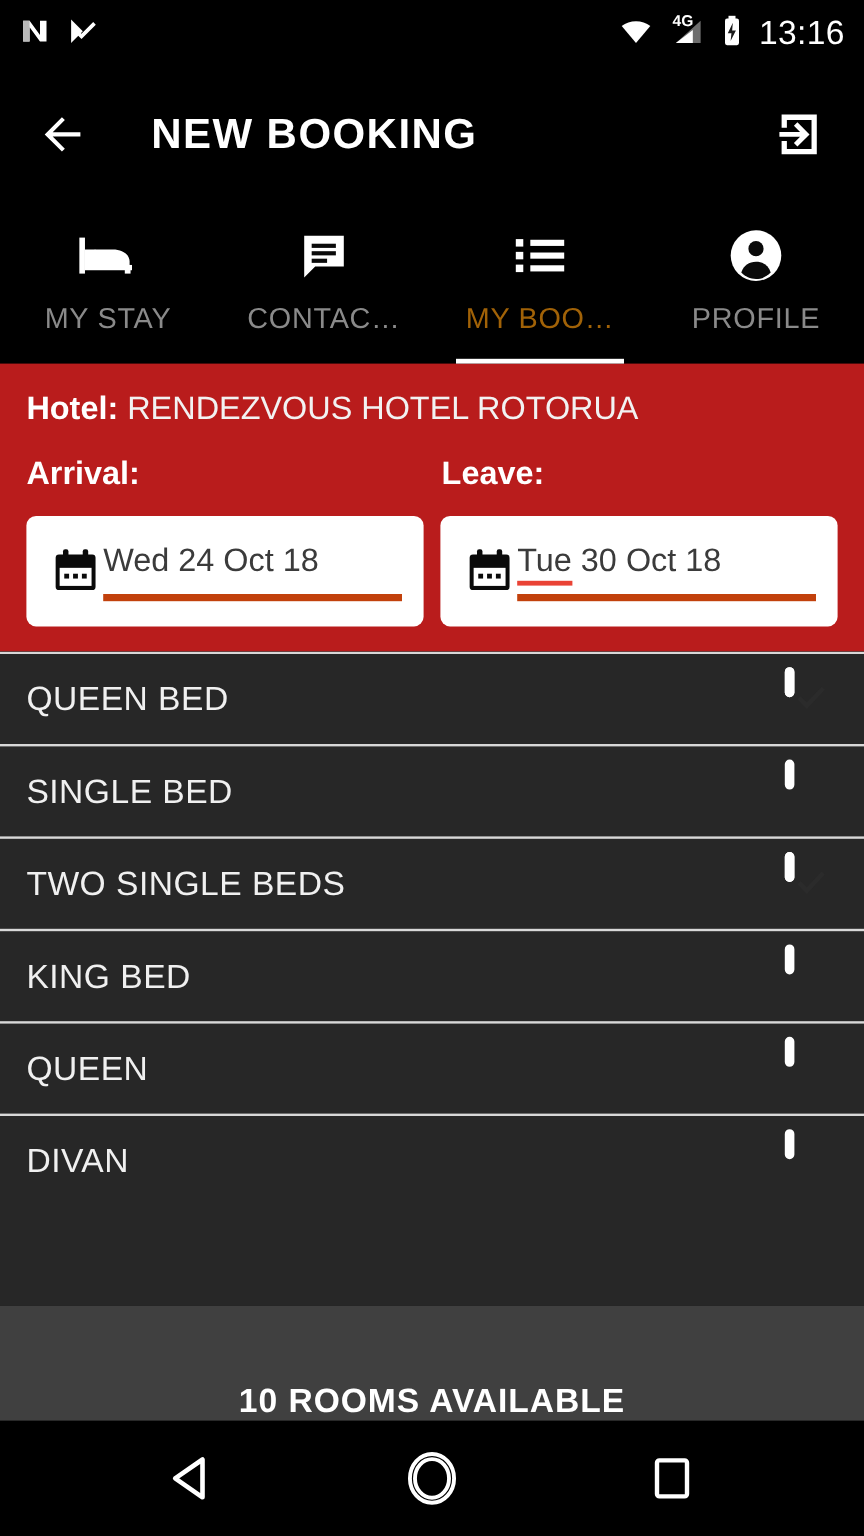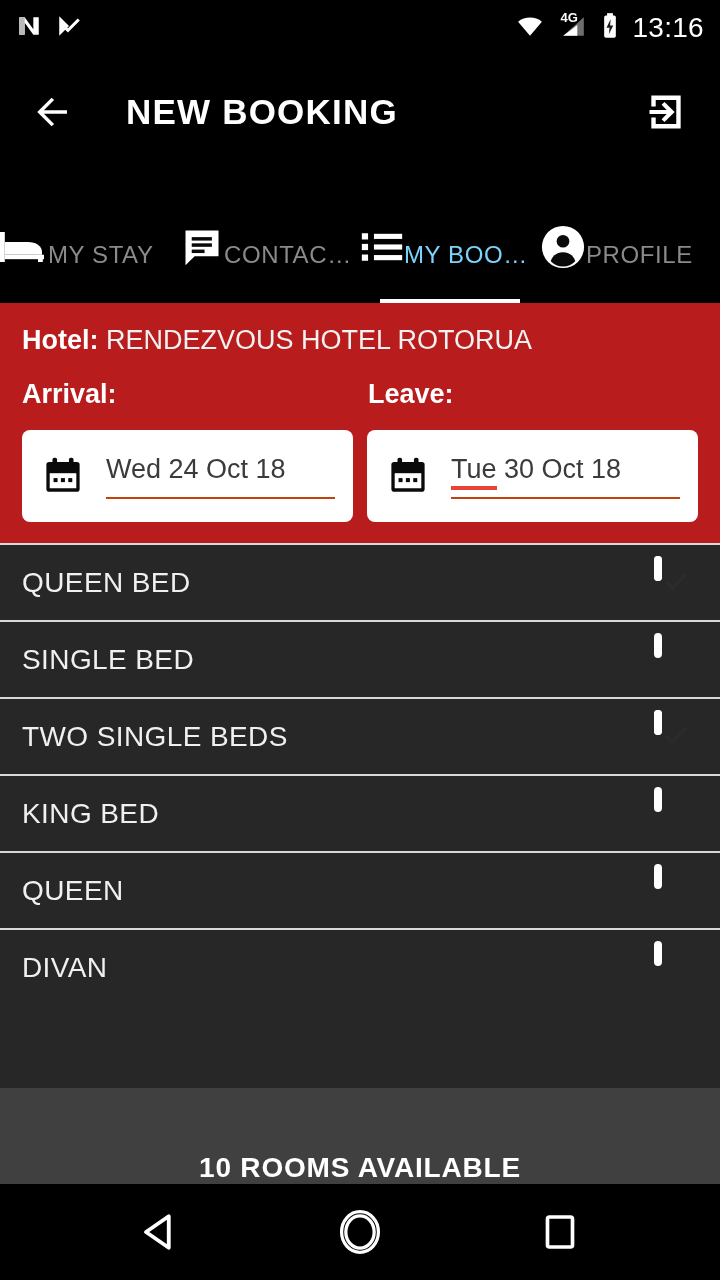--- a/index.html
+++ b/index.html
@@ -31,30 +31,30 @@
     margin-left:50px;
   }
   .exit-btn { margin-left:auto; width:48px; height:48px; display:flex; align-items:center; justify-content:center; cursor:pointer; }
 
   
   .tab-bar {
     height:135px; background:#000; display:flex; flex:0 0 135px;
     align-items:flex-start;
   }
   .tab {
-    flex:1; height:135px; display:flex; flex-direction:row;
+    flex:1; height:135px; display:flex; flex-direction:column;
     align-items:center; justify-content:flex-start; position:relative;
     padding-top:22px; cursor:pointer;
   }
   .tab-icon { height:46px; display:flex; align-items:center; justify-content:center; }
   .tab-label {
     margin-top:16px; font-size:24px; letter-spacing:.6px;
     color:#8a8a8a; font-weight:400; white-space:nowrap;
   }
-  .tab.active .tab-label { color:#7dd3fc; }
+  .tab.active .tab-label { color:#a16207; }
   .tab.active .tab-indicator {
     position:absolute; bottom:0; left:20px; right:20px;
     height:4px; background:#fff;
   }
 
   
   .details {
     background:#b91c1c; flex:0 0 240px; padding:22px 22px 0 22px;
   }
   .hotel-line { font-size:27px; color:#f2f2f2; white-space:nowrap; }
@@ -65,22 +65,22 @@
   .date-labels .dl-arrival { width:346px; }
   .date-fields { display:flex; gap:14px; margin-top:20px; }
   .date-card {
     background:#fff; border-radius:8px; height:92px;
     display:flex; align-items:center; padding:0 18px;
   }
   .date-card.arrival { width:332px; }
   .date-card.leave { width:332px; }
   .cal-icon { flex:0 0 46px; display:flex; align-items:center; justify-content:center; }
   .date-text-wrap {
-    margin-left:20px; flex:1; position:relative;
-    border-bottom:2px solid #c2410c; padding-bottom:12px;
+    margin-left:0; flex:1; position:relative;
+    border-bottom:6px solid #c2410c; padding-bottom:12px;
   }
   .date-text { font-size:27px; color:#3b3b3b; white-space:nowrap; }
   .date-text .misspell {
     border-bottom:4px solid #ea4335; padding-bottom:2px;
   }
 
   
   .room-list { background:#272727; flex:1 1 auto; overflow:hidden; }
   .room-row {
     height:77px; display:flex; align-items:center;

